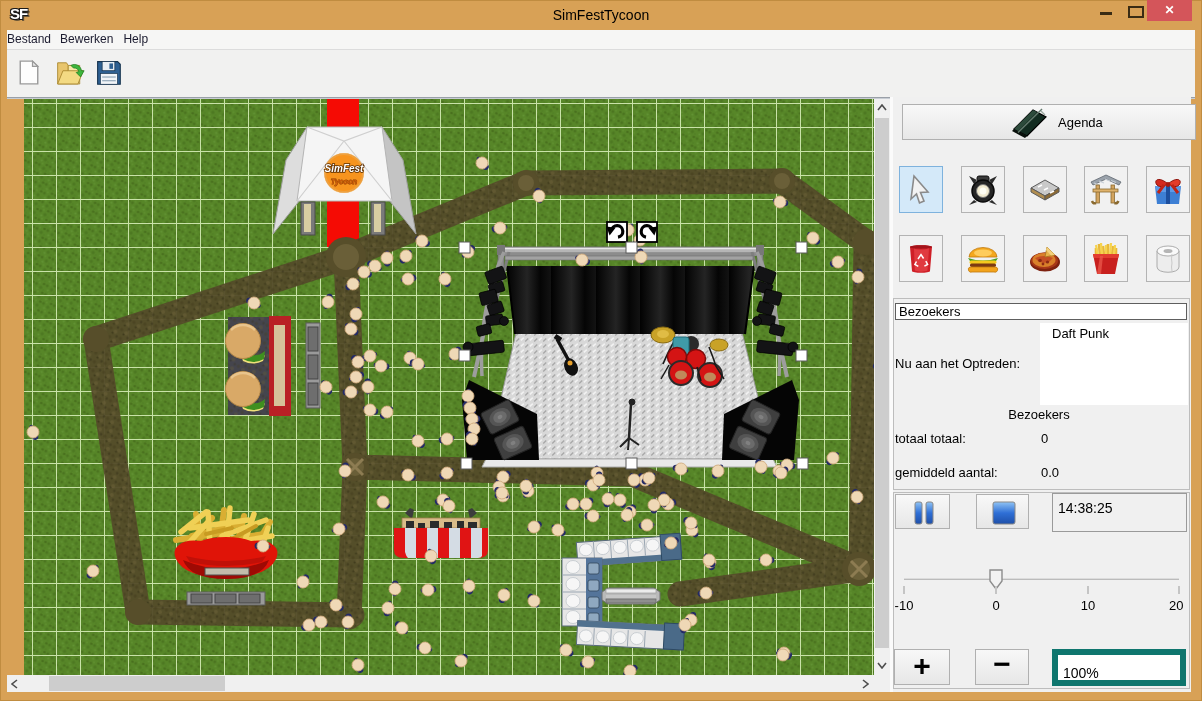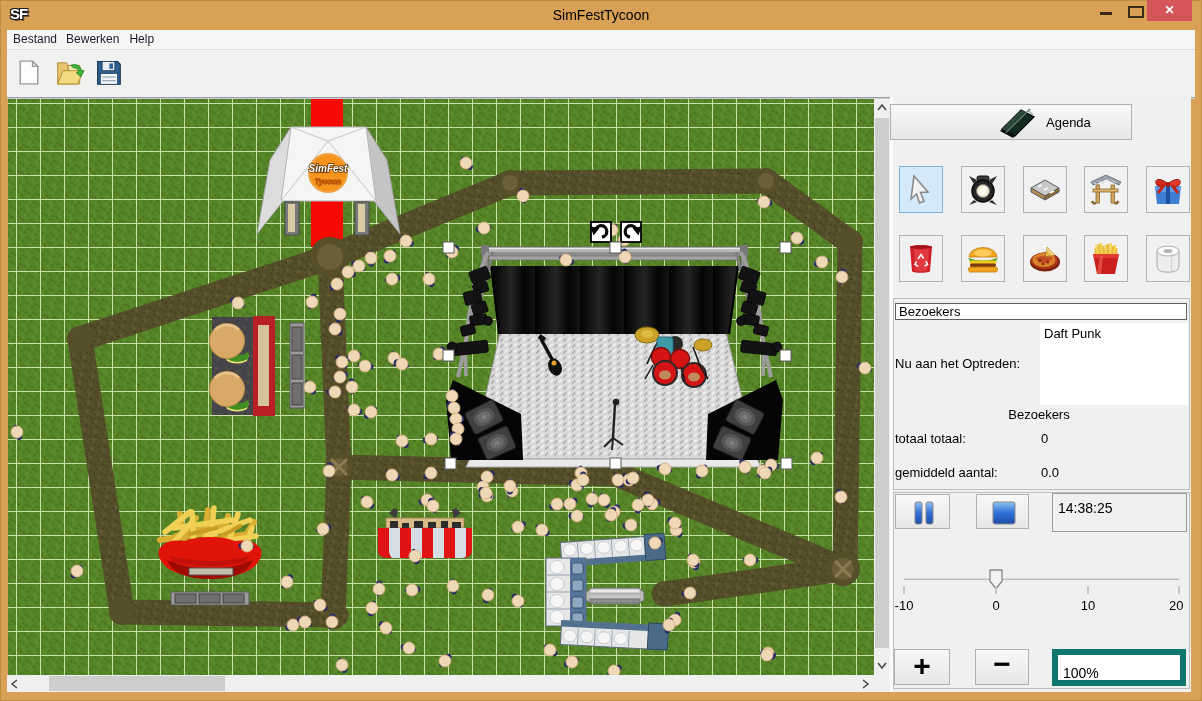--- a/index.html
+++ b/index.html
@@ -8,21 +8,21 @@
   #win{position:absolute;left:0;top:0;width:1202px;height:701px;background:#d8a156;box-shadow:inset 0 0 0 1px #c08c40;}
   #titlebar{position:absolute;left:0;top:0;width:1202px;height:30px;}
   #title{position:absolute;left:0;top:7px;width:1202px;text-align:center;font-size:14px;color:#000000;}
   #sficon{position:absolute;left:10px;top:5px;font-size:15px;font-weight:bold;color:#fff;letter-spacing:-1px;text-shadow:-1px -1px 0 #1a1a1a,1px -1px 0 #1a1a1a,-1px 1px 0 #1a1a1a,1px 1px 0 #1a1a1a,2px 2px 0 #6b5637;}
   #btnmin{position:absolute;left:1100px;top:12px;width:12px;height:3px;background:#3a2c14;}
   #btnmax{position:absolute;left:1128px;top:6px;width:12px;height:8px;border:2px solid #3a2c14;}
   #btnclose{position:absolute;left:1147px;top:0;width:45px;height:21px;background:#d4555a;color:#fff;text-align:center;font-size:12px;line-height:20px;font-weight:bold;}
   #menubar{position:absolute;left:7px;top:30px;width:1188px;height:19px;background:#f6f6f5;border-bottom:1px solid #dcdcdc;font-size:12px;color:#1b1b2f;}
   #menubar span{display:inline-block;margin-top:2px;}
   #toolbar{position:absolute;left:7px;top:50px;width:1188px;height:47px;background:#f1f1f0;}
-  #canvas-wrap{position:absolute;left:8px;top:99px;width:732px;height:576px;background:#5f9129;}
+  #canvas-wrap{position:absolute;left:24px;top:99px;width:732px;height:576px;background:#5f9129;}
   
   .sb{background:#f0f0f0;position:absolute;}
   .sb-thumb{background:#cdcdcd;position:absolute;}
   
   #sidebar{position:absolute;left:890px;top:97px;width:301px;height:595px;background:#f0f0f0;}
   .panelborder{position:absolute;border:1px solid #bdbdbd;}
   .btn{position:absolute;box-sizing:border-box;background:linear-gradient(#f8f8f8,#e7e7e7);border:1px solid #b0b0b0;}
   .toolbtn{position:absolute;width:42px;height:45px;background:#f1f1f1;border:1px solid #b3b3b3;display:flex;align-items:center;justify-content:center;}
   .lbl{position:absolute;font-size:13px;color:#000;}
 </style>
@@ -37,21 +37,21 @@
 
     <div id="title">SimFestTycoon</div>
 
     <div id="btnmin"></div>
 
     <div id="btnmax"></div>
 
     <div id="btnclose">✕</div>
   </div>
 
-  <div id="menubar"><span style="margin-left:6px">Bestand</span><span style="margin-left:9px">Bewerken</span><span style="margin-left:10px">Help</span></div>
+  <div id="menubar"><span style="">Bestand</span><span style="margin-left:9px">Bewerken</span><span style="margin-left:10px">Help</span></div>
 
   <div id="toolbar">
 
     <svg class="abs" style="left:8px;top:7px" width="28" height="31" viewBox="0 0 32 32">
       <path d="M6 3 L20 3 L26 9 L26 29 L6 29 Z" fill="#fdfdfd" stroke="#9a9a9a" stroke-width="1.6"></path>
       <path d="M20 3 L20 9 L26 9 Z" fill="#e8e8e8" stroke="#9a9a9a" stroke-width="1.4"></path>
     </svg>
 
     <svg class="abs" style="left:48px;top:7px" width="30" height="31" viewBox="0 0 34 32">
       <path d="M3 5 L13 5 L15 8 L15 29 L3 29 Z" fill="#e8c56d" stroke="#a8862e" stroke-width="1"></path>
@@ -564,21 +564,21 @@
   </div>
 
   <div class="sb" style="left:874px;top:675px;width:16px;height:17px;"></div>
 
   <div class="abs" style="left:7px;top:97px;width:1188px;height:1px;background:#9aa0a8;"></div>
   <div class="abs" style="left:7px;top:98px;width:1188px;height:1px;background:#c8cdd4;"></div>
 
   <div id="sidebar">
     <div class="abs" style="left:0;top:0;width:3px;height:595px;background:#fbfbfb;"></div>
 
-    <div class="btn" style="left:0;top:7px;width:242px;height:36px;">
+    <div class="btn" style="left:12px;top:7px;width:294px;height:36px;">
       <svg class="abs" style="left:108px;top:2px" width="38" height="32" viewBox="0 0 38 32">
         <path d="M3 22 L22 3 L35 10 L16 29 Z" fill="#122b20" stroke="#000" stroke-width="1.2"></path>
         <path d="M3 22 L22 3 L26 5 L7 24 Z" fill="#2c4a3b"></path>
         <path d="M1 24 L3 22 L16 29 L14 31 Z" fill="#08100b"></path>
         <line x1="7" y1="25.5" x2="31" y2="2" stroke="#647a6e" stroke-width="1.4"></line>
         <line x1="30" y1="4" x2="34" y2="8" stroke="#9aa8a0" stroke-width="1.2"></line>
       </svg>
       <span style="position:absolute;left:155px;top:10px;font-size:13px;color:#000;">Agenda</span>
     </div>
 
@@ -700,21 +700,21 @@
         <ellipse cx="16" cy="8" rx="11" ry="5" fill="#fafafa" stroke="#9a9a9a" stroke-width="0.8"></ellipse>
         <ellipse cx="16" cy="8" rx="4.5" ry="2" fill="#b5b5b5"></ellipse>
         <path d="M20 11 q-1 5 0 9 q-1 4 0 8" stroke="#c9c9c9" stroke-width="1" fill="none"></path>
       </svg>
     </div>
 
     <div class="panelborder" style="left:3px;top:201px;width:295px;height:190px;"></div>
 
     <div class="abs" style="left:5px;top:206px;width:292px;height:17px;background:#fff;border:1px solid #5e5e5e;font-size:13px;padding-left:3px;">Bezoekers</div>
 
-    <div class="abs" style="left:150px;top:226px;width:148px;height:82px;background:#fff;font-size:13px;padding:3px 0 0 4px;">Daft Punk</div>
+    <div class="abs" style="left:150px;top:226px;width:148px;height:82px;background:#fff;font-size:13px;padding:3px 0 0 12px;">Daft Punk</div>
 
     <div class="lbl" style="left:5px;top:259px;">Nu aan het Optreden:</div>
 
     <div class="lbl" style="left:0;top:310px;width:298px;text-align:center;">Bezoekers</div>
 
     <div class="lbl" style="left:5px;top:334px;">totaal totaal:</div>
       <div class="lbl" style="left:151px;top:334px;">0</div>
 
     <div class="lbl" style="left:5px;top:368px;">gemiddeld aantal:</div>
       <div class="lbl" style="left:151px;top:368px;">0.0</div>

